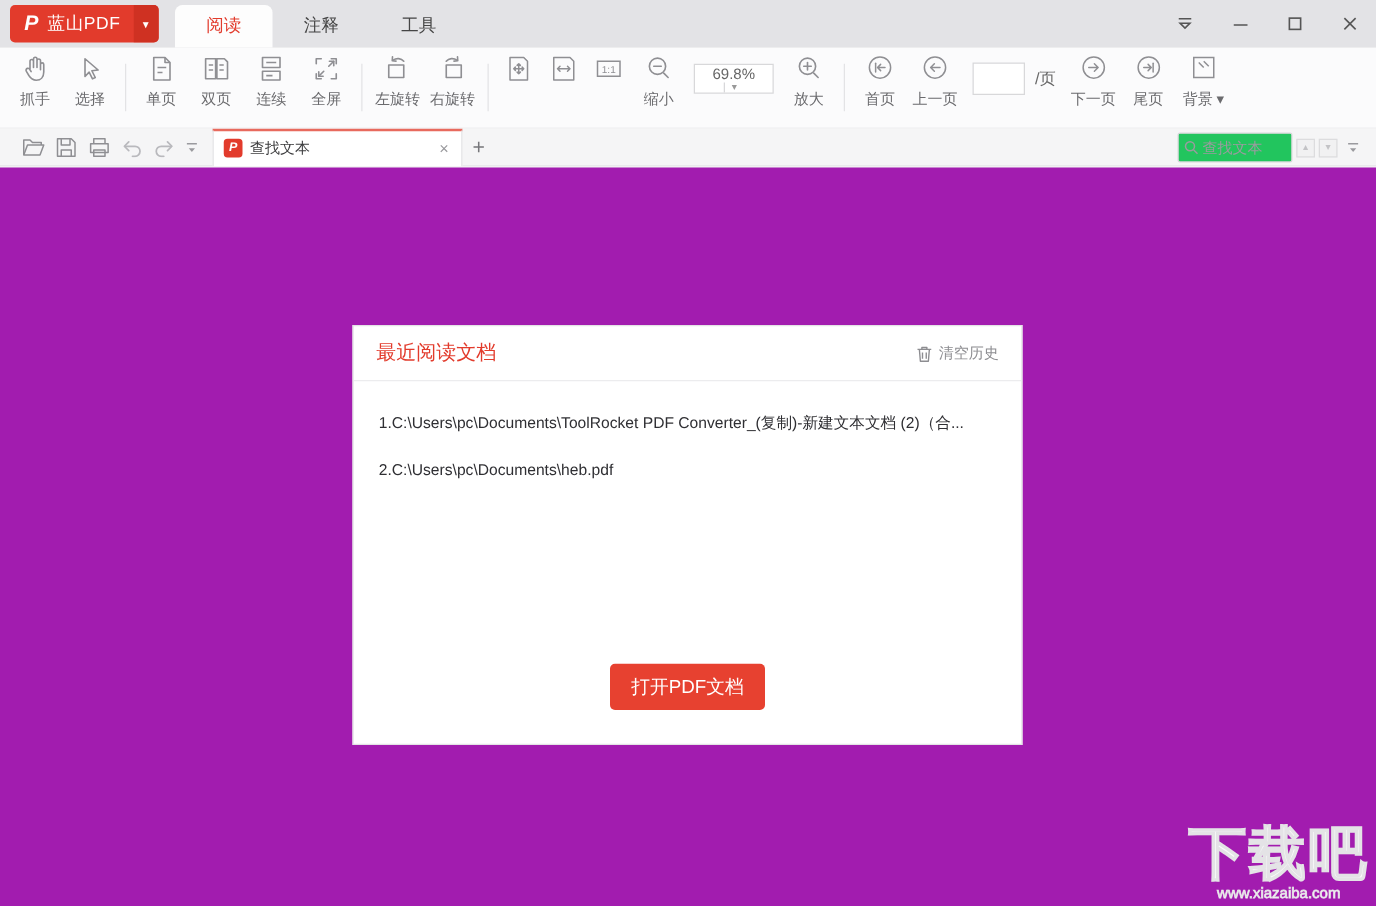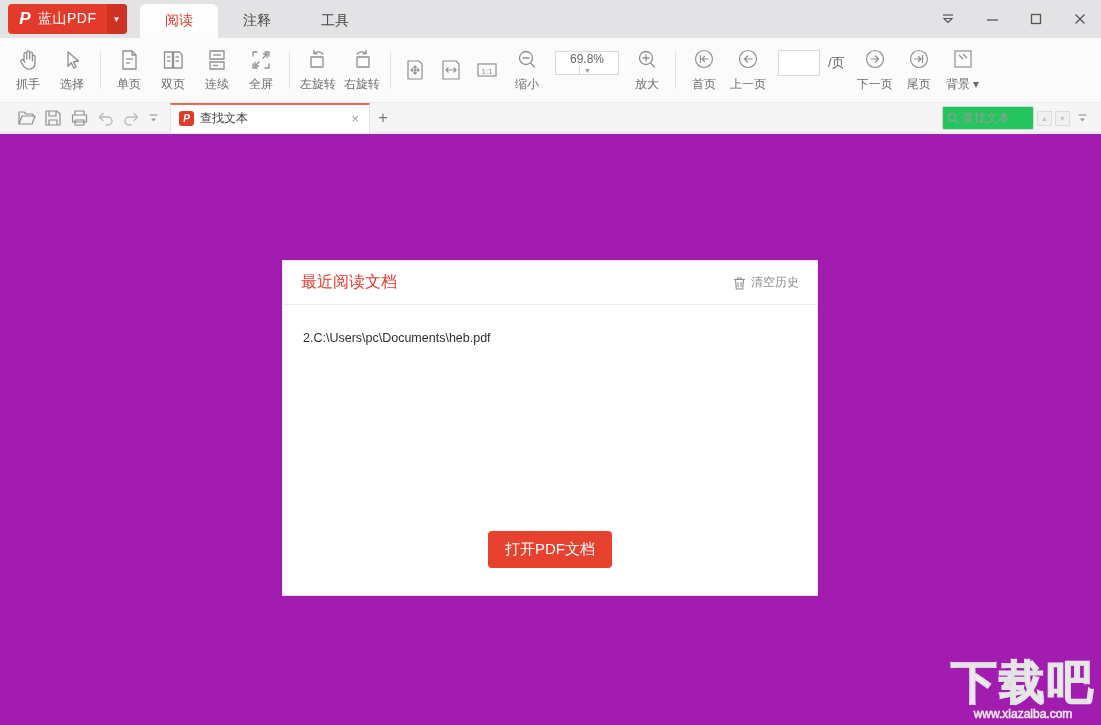--- a/index.html
+++ b/index.html
@@ -38,21 +38,21 @@
   .winbtns{ position:absolute; right:12px; top:0; height:38px; display:flex; align-items:center; gap:26px; }
   .winbtn{ width:18px; height:18px; display:flex; align-items:center; justify-content:center; cursor:pointer; color:#555; }
 
   
   .toolbar{
     height:65px; background:#fbfbfc; display:flex; align-items:center;
     padding:0 6px; border-bottom:1px solid #ededef;
   }
   .tool{
     min-width:44px; height:56px; display:flex; flex-direction:column; align-items:center;
-    justify-content:center; gap:3px; cursor:pointer; color:#8f8f93; padding:0 2px;
+    gap:3px; cursor:pointer; color:#8f8f93; padding:0 2px;
   }
   .tool .lbl{ font-size:12px; color:#6b6b6e; white-space:nowrap;font-family:Liberation Serif, serif; }
   .tool.icon-only{ min-width:36px; }
   .vsep{ width:1px; height:38px; background:#e3e3e5; margin:0 6px; flex:none; }
   .zoombox{
     width:64px; height:24px; background:#fff; border:1px solid #d8d8da; display:flex;
     align-items:center; margin:0 6px 14px 6px;flex-direction:column;
   }
   .zoombox input{
     width:46px; border:0; outline:0; font-size:12px; color:#666; padding-left:6px;
@@ -470,20 +470,21 @@
               <path d="M1 3.5h11M4.5 3.5V2h4v1.5M2.5 3.5l.8 9.5h6.4l.8-9.5"></path>
               <line x1="5" y1="6" x2="5" y2="11"></line>
               <line x1="8" y1="6" x2="8" y2="11"></line>
             </svg>
         </span>
         <span>清空历史</span>
       </span>
     </div>
 
     <div class="recent-list">
+      <div class="recent-item">1.C:\Users\pc\Documents\ToolRocket PDF Converter_(复制)-新建文本文档 (2)（合...</div>
       <div class="recent-item">2.C:\Users\pc\Documents\heb.pdf</div>
     </div>
 
     <button class="open-btn">打开PDF文档</button>
   </div>
 
   <div class="watermark">
     <div class="big">下载吧</div>
     <div class="url">www.xiazaiba.com</div>
   </div>

